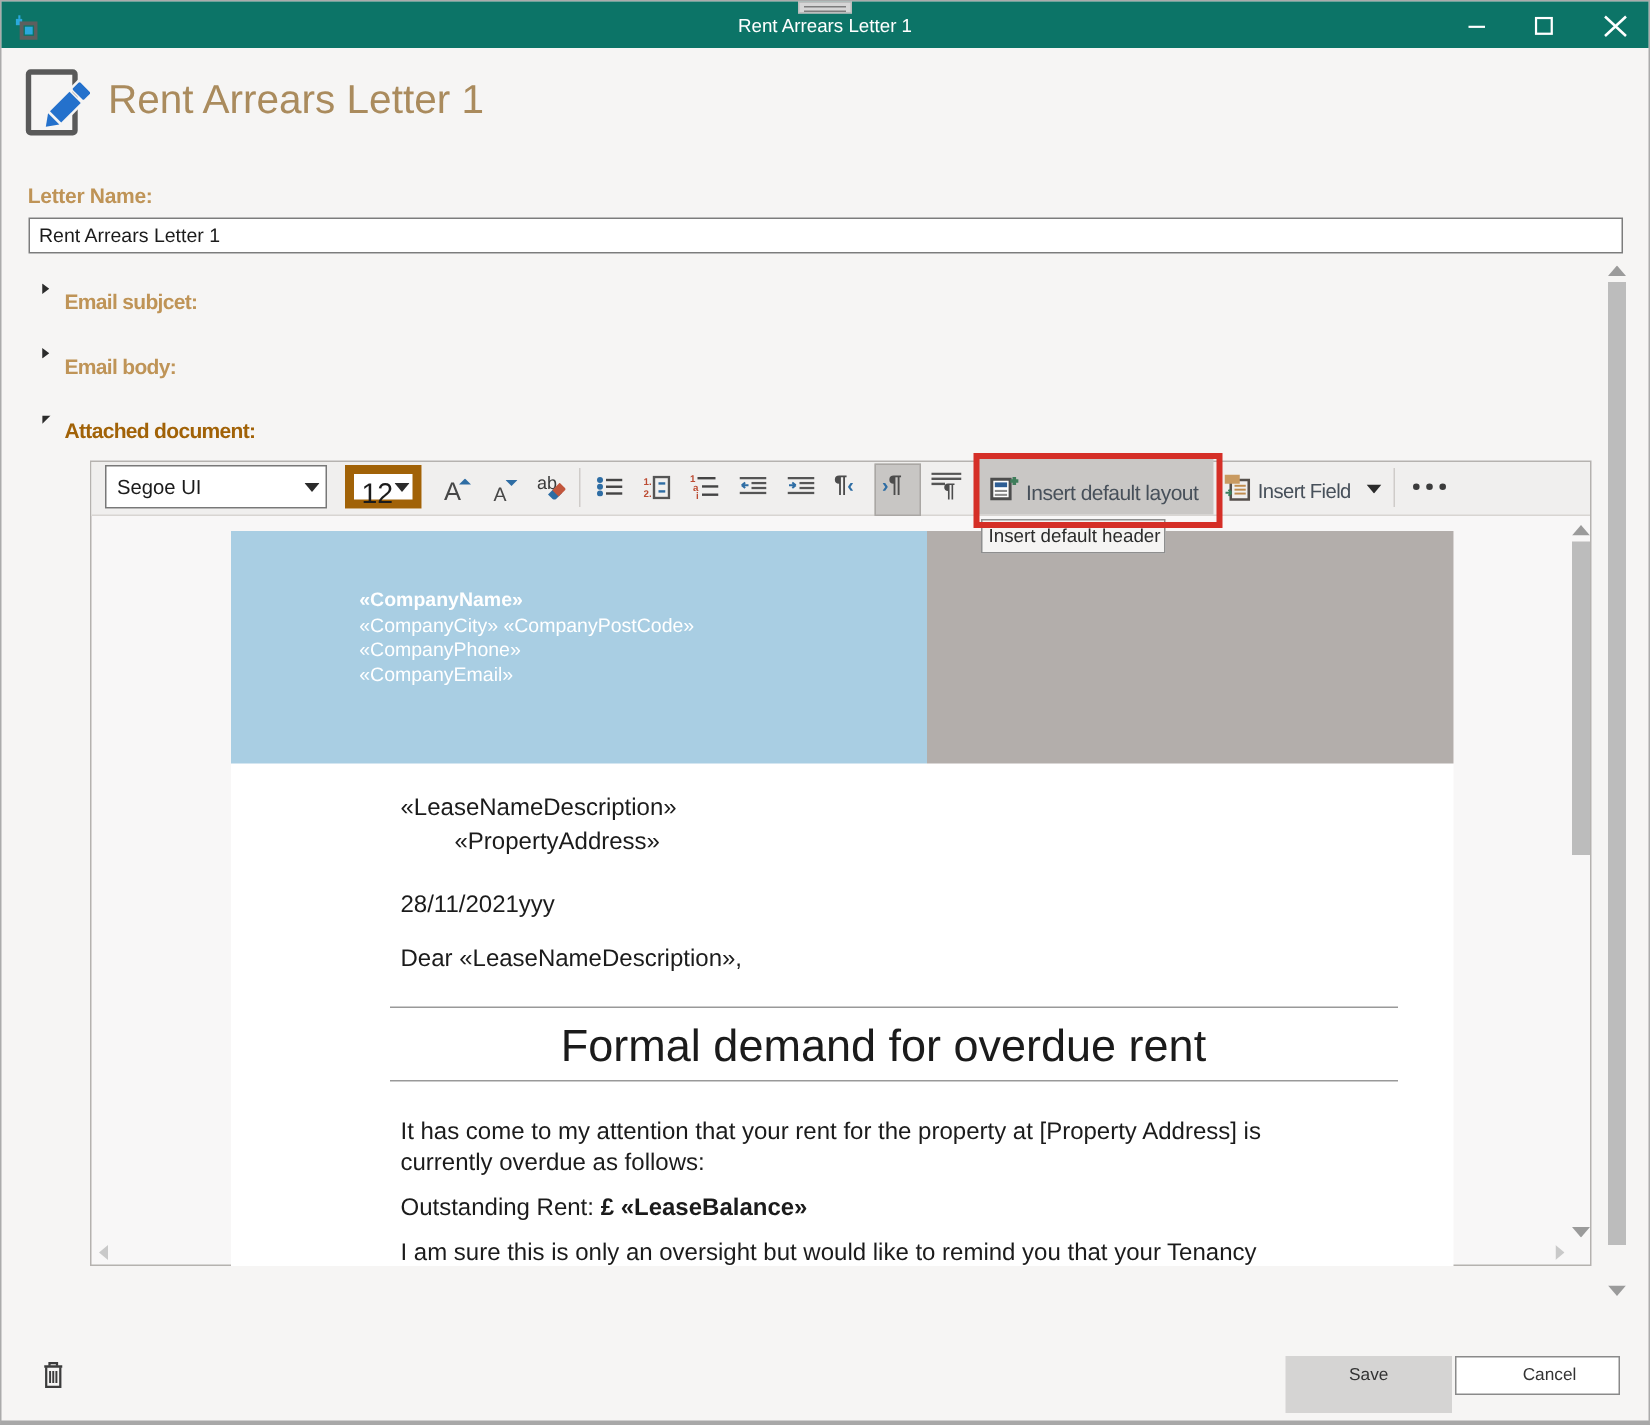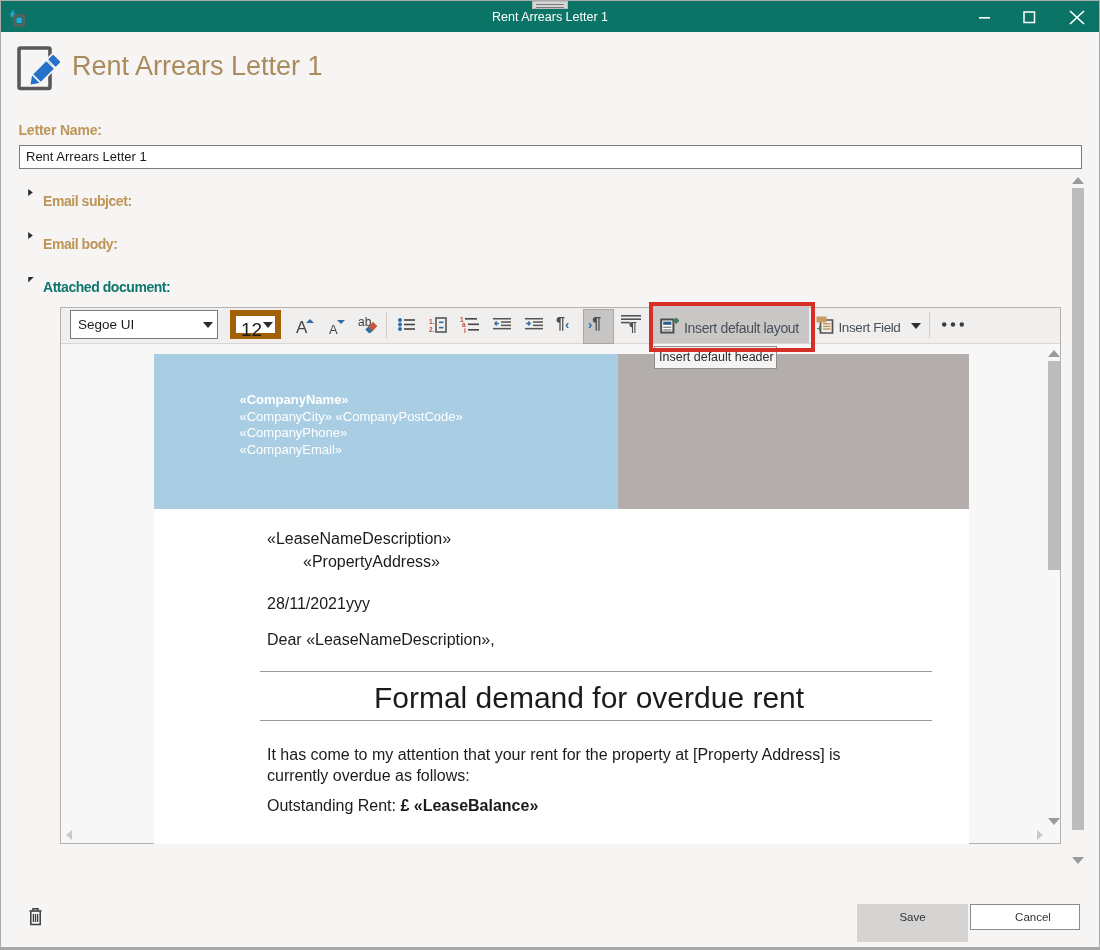--- a/index.html
+++ b/index.html
@@ -61,21 +61,21 @@
   <div class="ln" style="left:42px;top:193.4px;font-size:14px;font-weight:bold;color:#bf9457;letter-spacing:-0.45px;">Email subjcet:</div>
 
   <svg class="abs" style="left:27px;top:231px;" width="5" height="7" viewBox="0 0 6 9">
       <path d="M0 0 L6 4.5 L0 9 z" fill="#2b2b2b"></path>
     </svg>
   <div class="ln" style="left:42px;top:236.4px;font-size:14px;font-weight:bold;color:#bf9457;letter-spacing:-0.45px;">Email body:</div>
 
   <svg class="abs" style="left:26.5px;top:276px;" width="6" height="5.5" viewBox="0 0 8 8">
       <path d="M0 0 L8 0 L0 8 z" fill="#2b2b2b"></path>
     </svg>
-  <div class="ln" style="left:42px;top:279.4px;font-size:14px;font-weight:bold;color:#0f766e;letter-spacing:-0.45px;text-align:right;">Attached document:</div>
+  <div class="ln" style="left:42px;top:279.4px;font-size:14px;font-weight:bold;color:#a16207;letter-spacing:-0.45px;text-align:right;">Attached document:</div>
 
   <div class="abs" style="left:59px;top:306px;width:1001px;height:537px;border:1px solid #b5b2af;background:#f8f7f7;"></div>
 
   <div class="abs" style="left:60px;top:307px;width:999px;height:36px;background:#f0efee;border-bottom:1px solid #d8d5d2;"></div>
 
   <div class="abs" style="left:69px;top:309px;width:148px;height:29px;background:#fff;border:1px solid #787878;font-size:13.5px;color:#1b1b1b;line-height:27px;padding-left:7px;">Segoe UI</div>
   <svg class="abs" style="left:202px;top:321px;" width="10" height="6" viewBox="0 0 10 6">
       <path d="M0 0 L10 0 L5 6 z" fill="#2b2b2b"></path>
     </svg>
 
@@ -204,20 +204,21 @@
   <div class="ln" style="left:266px;top:595px;font-size:16px;color:#1b1b1b;">28/11/2021yyy</div>
   <div class="ln" style="left:266px;top:631px;font-size:16px;color:#1b1b1b;">Dear «LeaseNameDescription»,</div>
 
   <div class="abs" style="left:259px;top:670px;width:672px;height:1px;background:#999;"></div>
   <div class="ln" style="left:252px;top:681.5px;width:672px;text-align:center;font-size:30px;color:#1b1b1b;">Formal demand for overdue rent</div>
   <div class="abs" style="left:259px;top:719px;width:672px;height:1px;background:#999;"></div>
 
   <div class="ln" style="left:266px;top:745.6px;font-size:16px;color:#1b1b1b;">It has come to my attention that your rent for the property at [Property Address] is</div>
   <div class="ln" style="left:266px;top:766.8px;font-size:16px;color:#1b1b1b;">currently overdue as follows:</div>
   <div class="ln" style="left:266px;top:797px;font-size:16px;color:#1b1b1b;">Outstanding Rent: <b>£ «LeaseBalance»</b></div>
+  <div class="ln" style="left:266px;top:827px;font-size:16px;color:#1b1b1b;">I am sure this is only an oversight but would like to remind you that your Tenancy</div>
 
   <svg class="abs" style="left:1047px;top:349px;" width="12" height="7" viewBox="0 0 12 7">
       <path d="M6 0 L12 7 L0 7 z" fill="#9b9b9b"></path>
     </svg>
   <div class="abs" style="left:1047px;top:360px;width:12px;height:209px;background:#bcbcbc;"></div>
   <svg class="abs" style="left:1047px;top:817px;" width="12" height="7" viewBox="0 0 12 7">
       <path d="M0 0 L12 0 L6 7 z" fill="#9b9b9b"></path>
     </svg>
 
   <svg class="abs" style="left:65px;top:829px;" width="6" height="10" viewBox="0 0 6 10">

